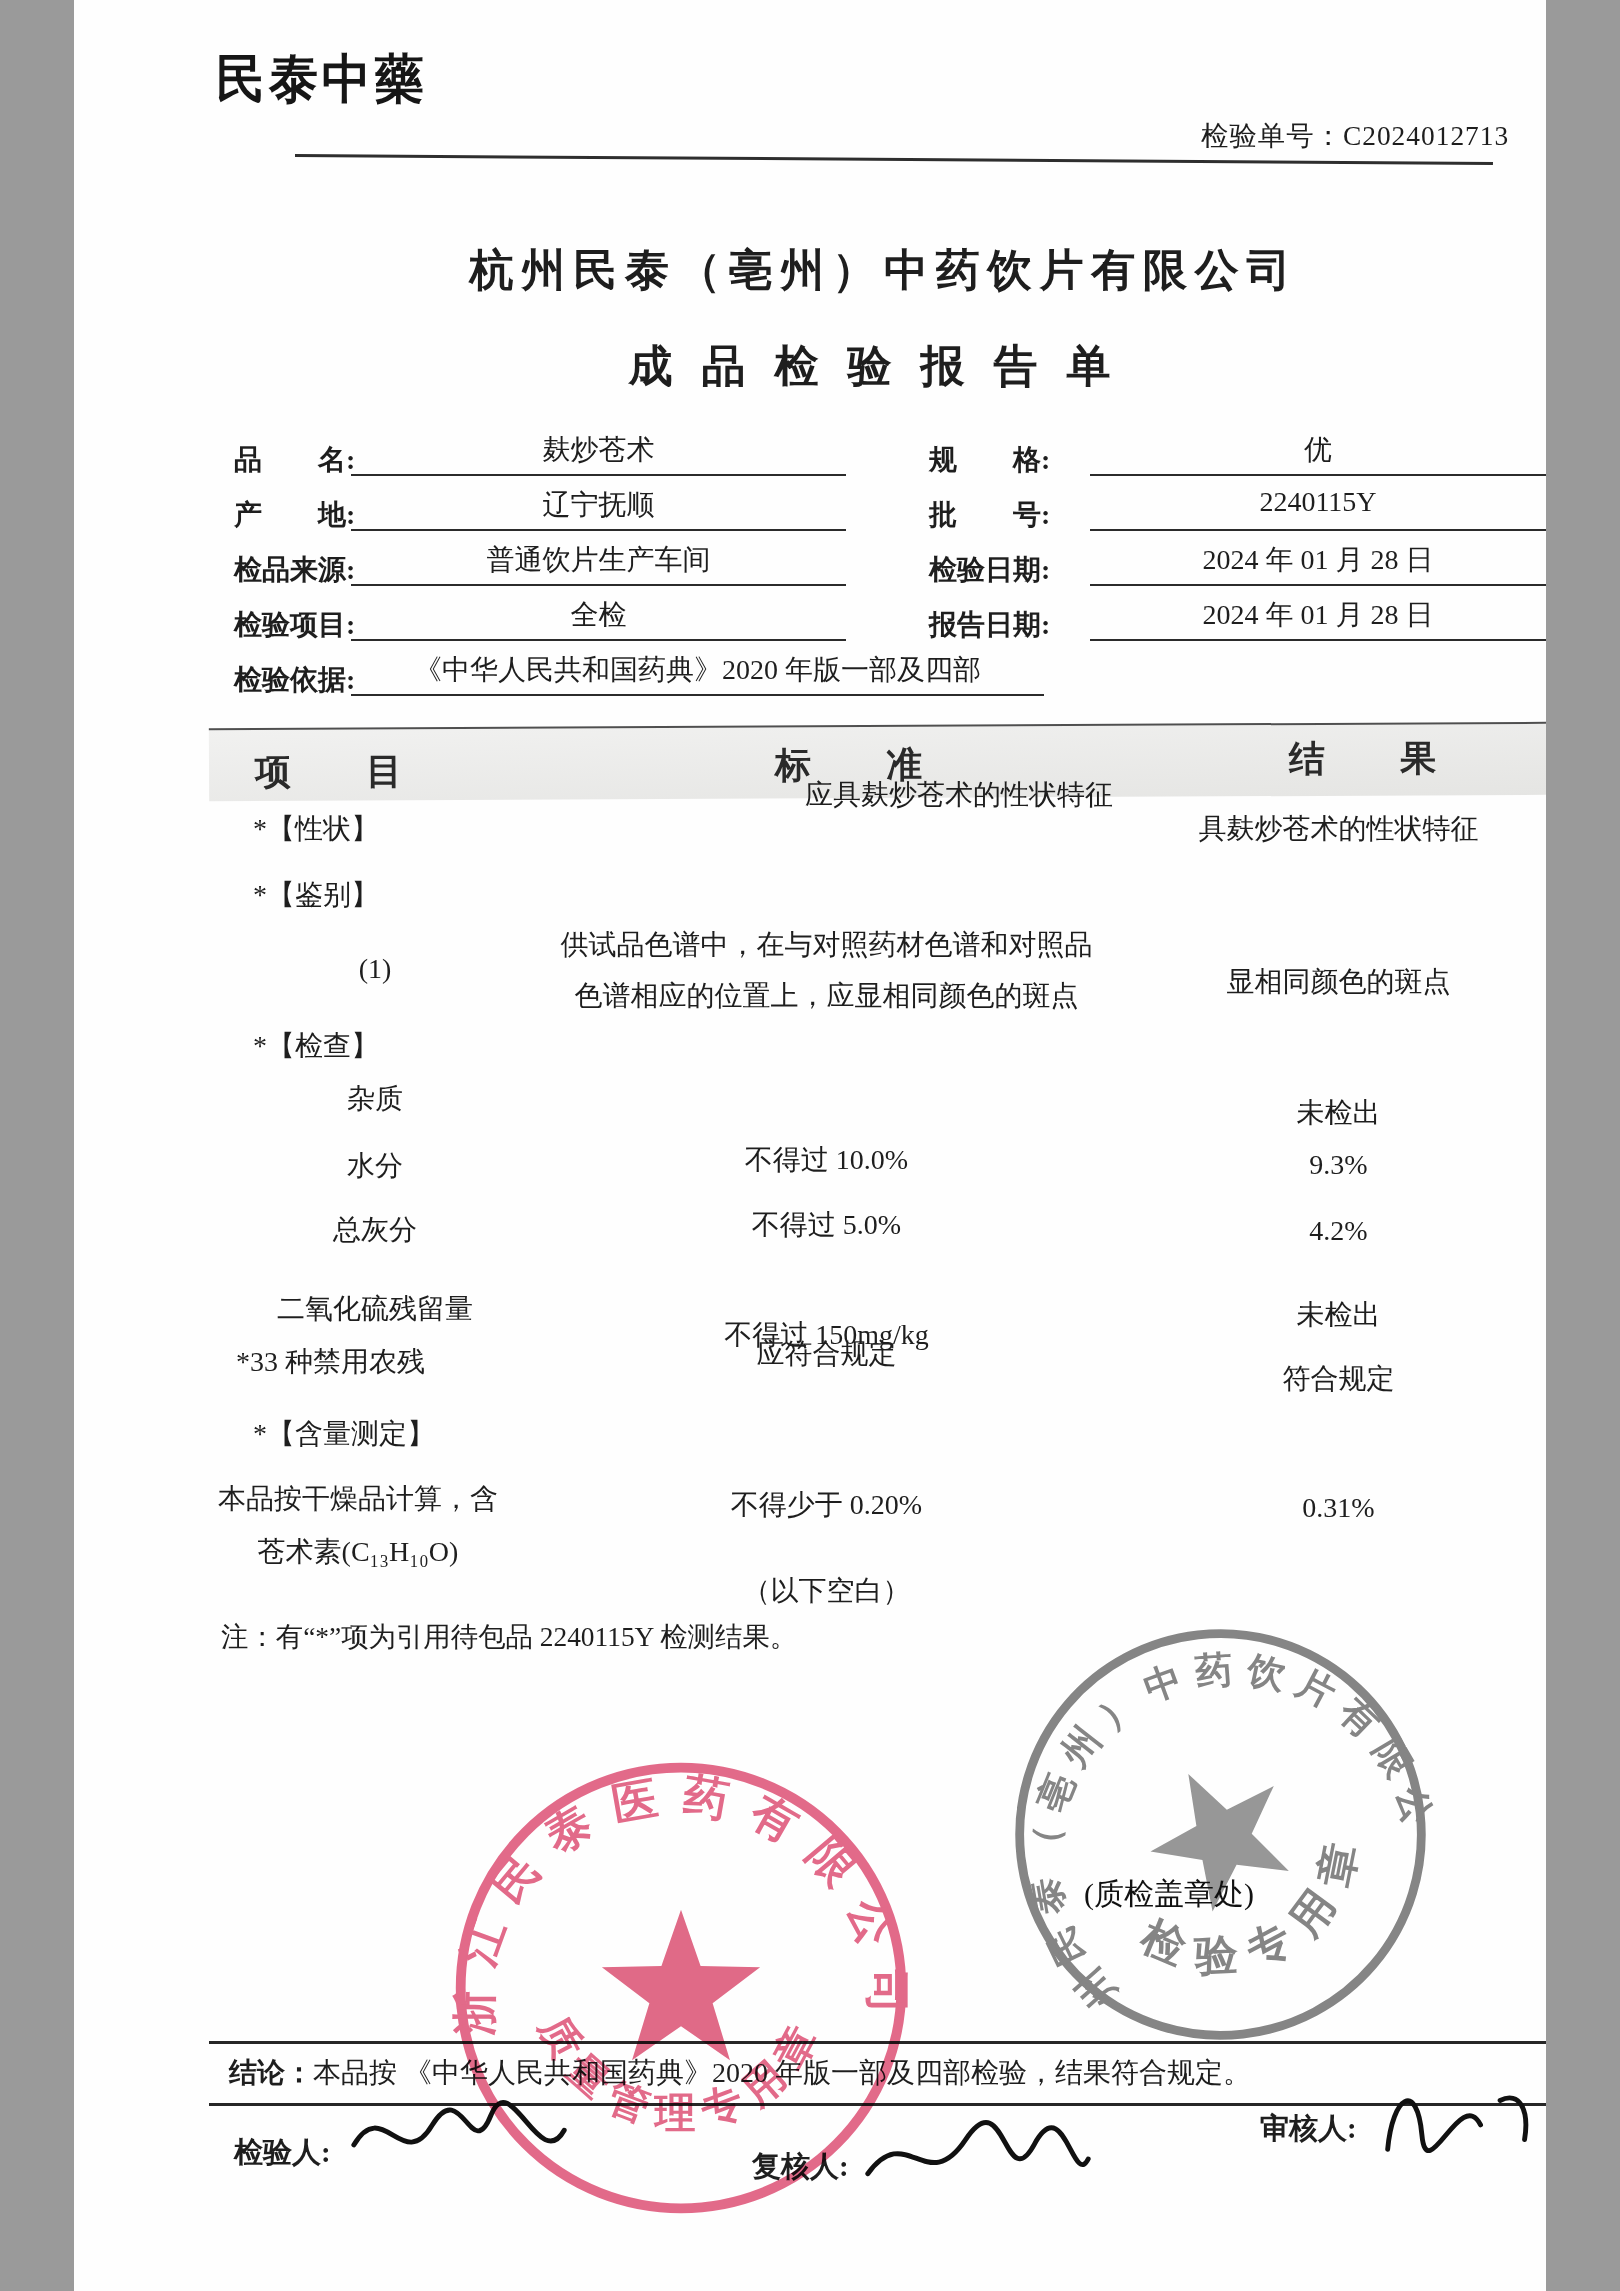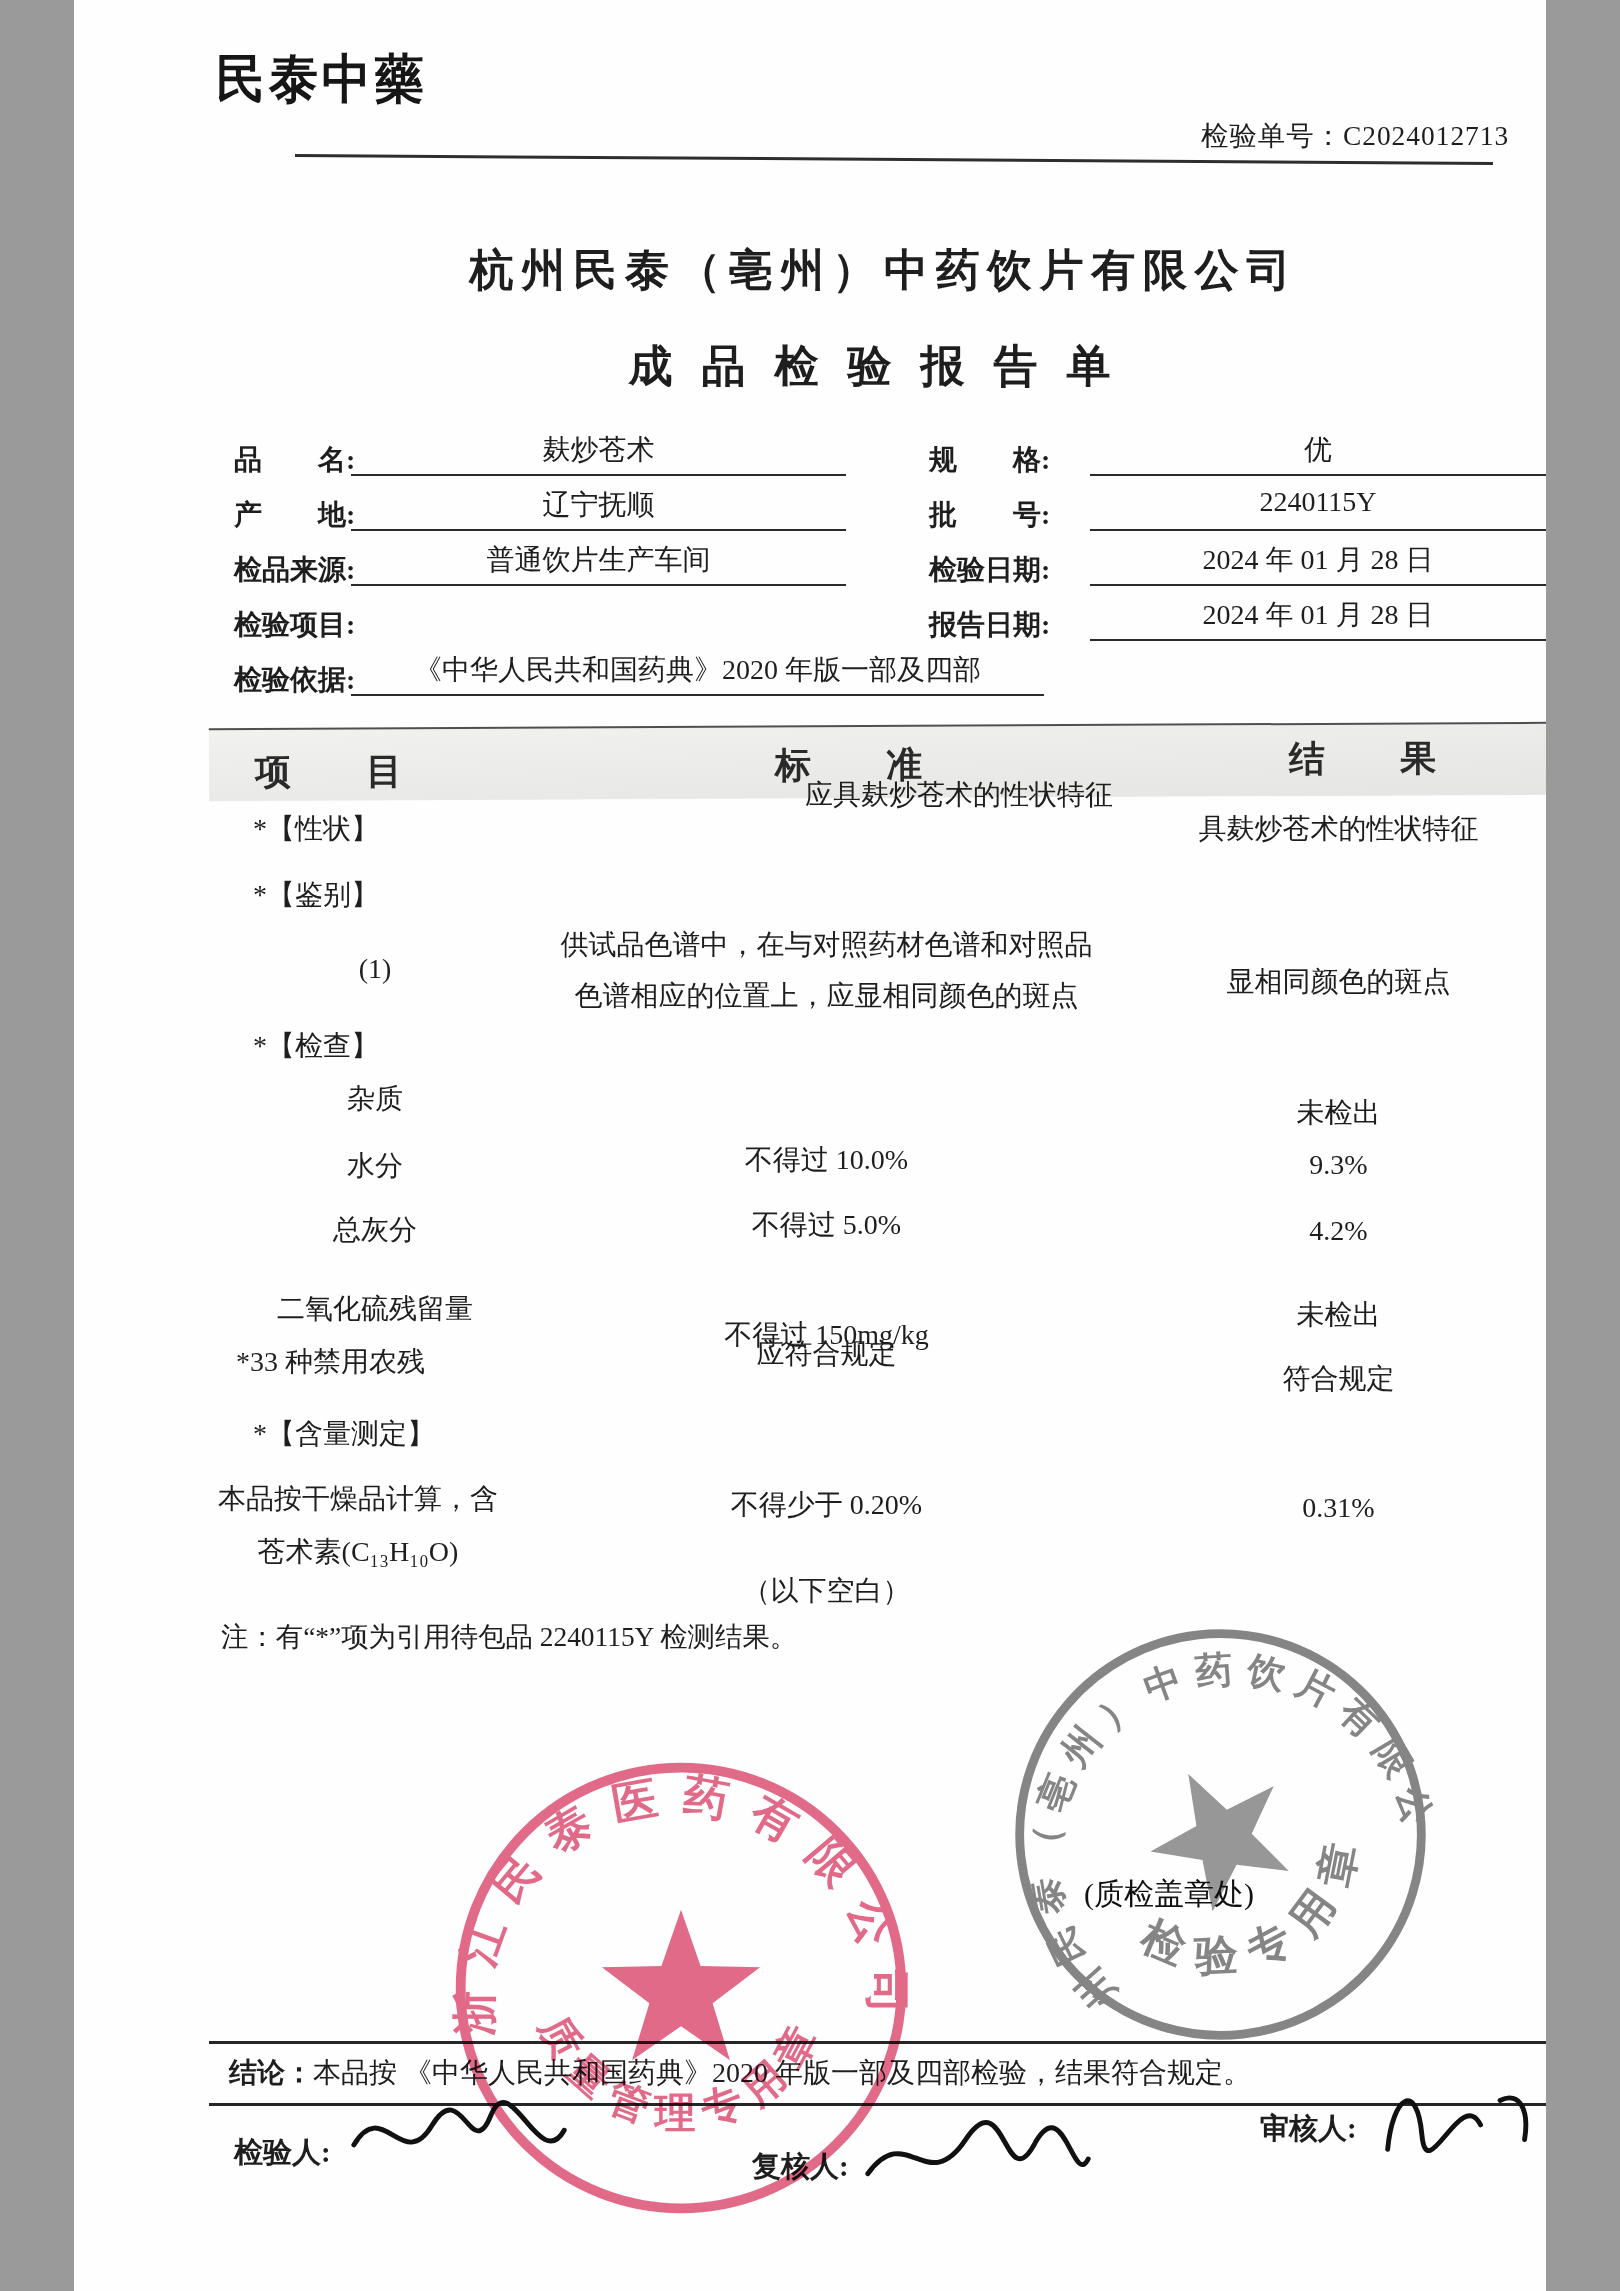--- a/index.html
+++ b/index.html
@@ -65,20 +65,21 @@
   <div class="abs val" style="left:277px;top:486px;width:495px;">辽宁抚顺</div>
   <div class="abs lbl" style="left:855px;top:496px;">批　　号:</div>
   <div class="abs val" style="left:1016px;top:486px;width:456px;">2240115Y</div>
 
   <div class="abs lbl" style="left:160px;top:551px;">检品来源:</div>
   <div class="abs val" style="left:277px;top:541px;width:495px;">普通饮片生产车间</div>
   <div class="abs lbl" style="left:855px;top:551px;">检验日期:</div>
   <div class="abs val" style="left:1016px;top:541px;width:456px;">2024 年 01 月 28 日</div>
 
   <div class="abs lbl" style="left:160px;top:606px;">检验项目:</div>
+  <div class="abs val" style="left:277px;top:596px;width:495px;">全检</div>
   <div class="abs lbl" style="left:855px;top:606px;">报告日期:</div>
   <div class="abs val" style="left:1016px;top:596px;width:456px;">2024 年 01 月 28 日</div>
 
   <div class="abs lbl" style="left:160px;top:661px;">检验依据:</div>
   <div class="abs val" style="left:277px;top:651px;width:693px;">《中华人民共和国药典》2020 年版一部及四部</div>
 
   <div class="abs band">
     <span style="left:46px;top:17.6px;">项　目</span>
     <span style="left:566px;top:13.7px;">标　准</span>
     <span style="left:1080px;top:9.8px;">结　果</span>

